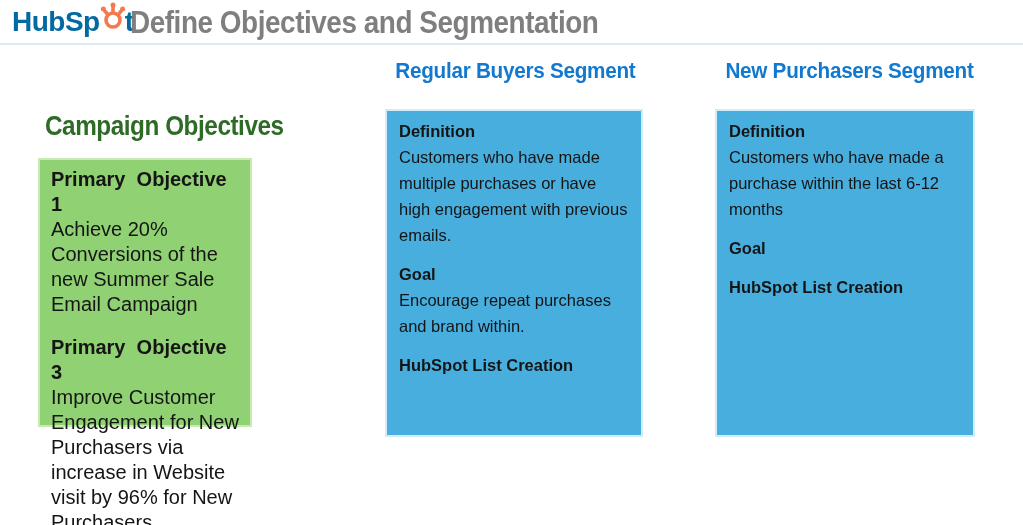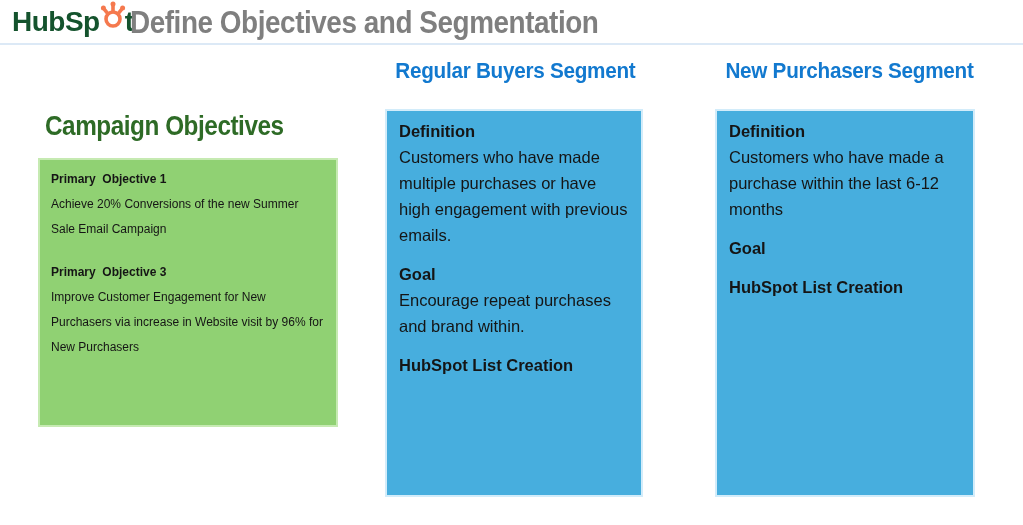--- a/index.html
+++ b/index.html
@@ -11,23 +11,24 @@
     background: #ffffff;
     overflow: hidden;
     font-family: "Liberation Sans", sans-serif;
     color: #151515;
   }
   
   .logo {
     position: absolute;
     left: 12px; top: 6px;
     display: inline-flex;
+    align-items: center;
     font-size: 28px;
     font-weight: 700;
-    color: #14532d;
+    color: #0369a1;
     letter-spacing: -0.5px;
   }
   .logo .sprocket { margin: -6px -1px 0 0; display: inline-block; }
   .page-title {
     position: absolute;
     left: 130px; top: 3px;
     font-size: 31px;
     font-weight: 700;
     color: #7f7f7f;
     letter-spacing: -0.5px;
@@ -50,25 +51,25 @@
     font-weight: 700;
     color: #2e6b26;
     letter-spacing: -0.5px;
     transform: scaleX(0.9);
     transform-origin: left center;
     white-space: nowrap;
   }
   .green-box {
     position: absolute;
     left: 38px; top: 158px;
-    width: 300px; height: 269px;
+    width: 214px; height: 269px;
     background: #90d173;
     border: 2px solid #c6eab2;
     padding: 7px 11px;
-    font-size: 12px;
+    font-size: 20px;
     line-height: 25px;
   }
   .green-box .block { margin-bottom: 18px; }
   .block-title { font-weight: 700; white-space: pre-wrap; }
   
   .segment-heading {
     position: absolute;
     top: 58px;
     font-size: 22.5px;
     font-weight: 700;
@@ -76,21 +77,21 @@
     text-align: center;
     letter-spacing: -0.3px;
     transform: scaleX(0.92);
     white-space: nowrap;
   }
   .segment-heading.col1 { left: 385px; width: 258px; }
   .segment-heading.col2 { left: 715px; width: 260px; }
   .blue-box {
     position: absolute;
     top: 109px;
-    height: 388px;
+    height: 328px;
     background: #47aede;
     border: 2px solid #d2ecfa;
     padding: 7px 12px;
     font-size: 16.5px;
     line-height: 26px;
   }
   .blue-box.col1 { left: 385px; width: 258px; }
   .blue-box.col2 { left: 715px; width: 260px; }
   .blue-box .sec { margin-bottom: 13px; }
   .sec-title { font-weight: 700; }

